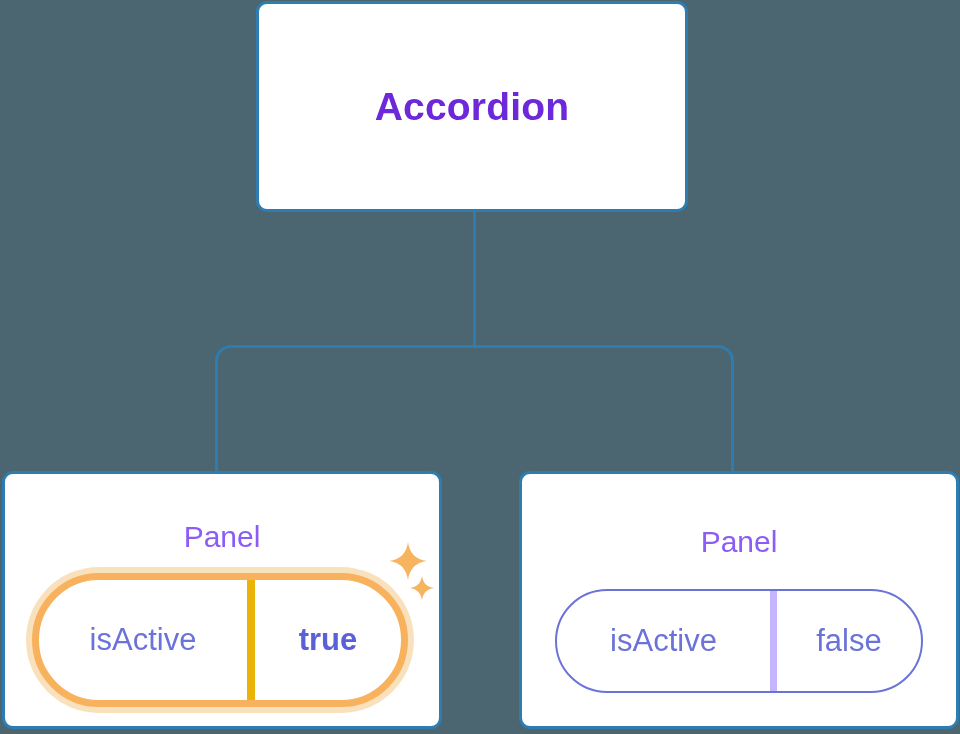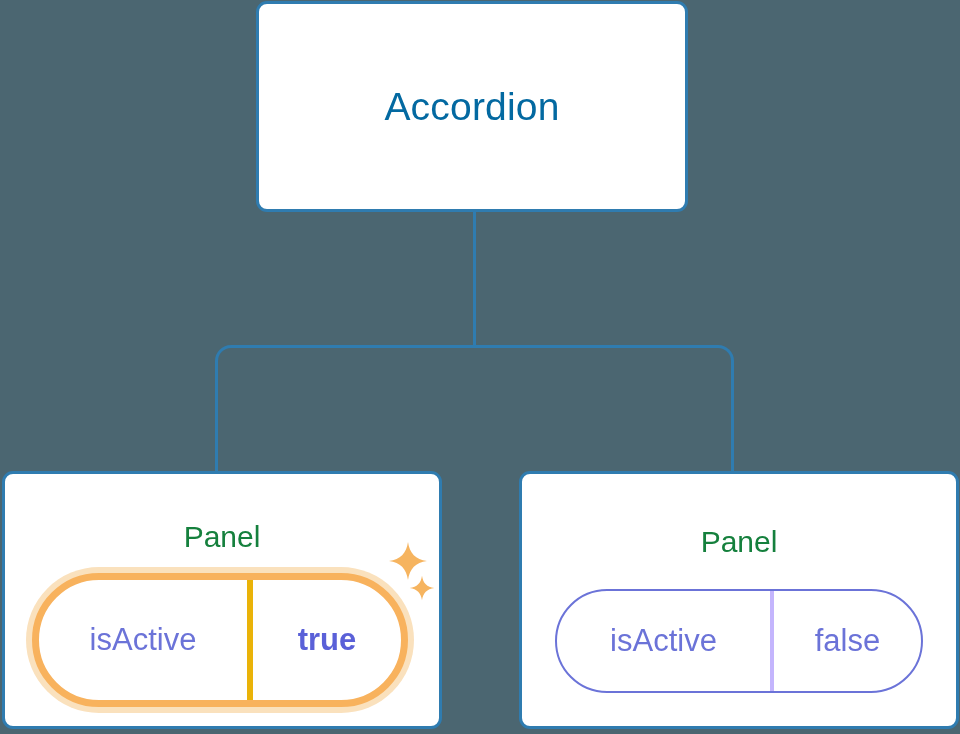--- a/index.html
+++ b/index.html
@@ -66,32 +66,32 @@
     height: 258px;
   }
   .card-panel-right {
     left: 519px;
     top: 471px;
     width: 440px;
     height: 258px;
   }
 
   .node-title {
-    color: #0369a1;
+    color: #6d28d9;
     font-size: 39px;
-    font-weight: 400;
+    font-weight: 700;
     letter-spacing: 0.2px;
     line-height: 1;
   }
   .panel-title {
     position: absolute;
     left: 0;
     right: 0;
     text-align: center;
-    color: #15803d;
+    color: #8b5cf6;
     font-size: 30px;
     font-weight: 400;
     line-height: 1;
   }
   .card-panel-left .panel-title { top: 48px; }
   .card-panel-right .panel-title { top: 53px; }
 
   
   .pill {
     position: absolute;
@@ -123,39 +123,39 @@
     width: 376px;
     height: 134px;
     border: 7px solid #f8b25d;
     border-radius: 999px;
     box-shadow: 0 0 0 6px #fae1bd;
     font-size: 31px;
   }
   .pill-hl .pill-key { width: 208px; }
   .pill-hl .pill-val {
     flex: 1;
-    border-left: 6px solid #eab308;
+    border-left: 8px solid #eab308;
     color: #5a60d8;
     font-weight: 700;
   }
 
   
   .pill-plain {
     left: 555px;
     top: 589px;
     width: 368px;
     height: 104px;
     border: 2px solid #6b73d8;
     border-radius: 999px;
     font-size: 31px;
   }
   .pill-plain .pill-key { width: 213px; }
   .pill-plain .pill-val {
     flex: 1;
-    border-left: 4px solid #c4b5fd;
+    border-left: 7px solid #c4b5fd;
   }
 
   
   .sparkle {
     position: absolute;
     color: #f6b45f;
     line-height: 0;
   }
   .sparkle-lg { left: 388px; top: 541px; }
   .sparkle-sm { left: 409px; top: 575px; }

